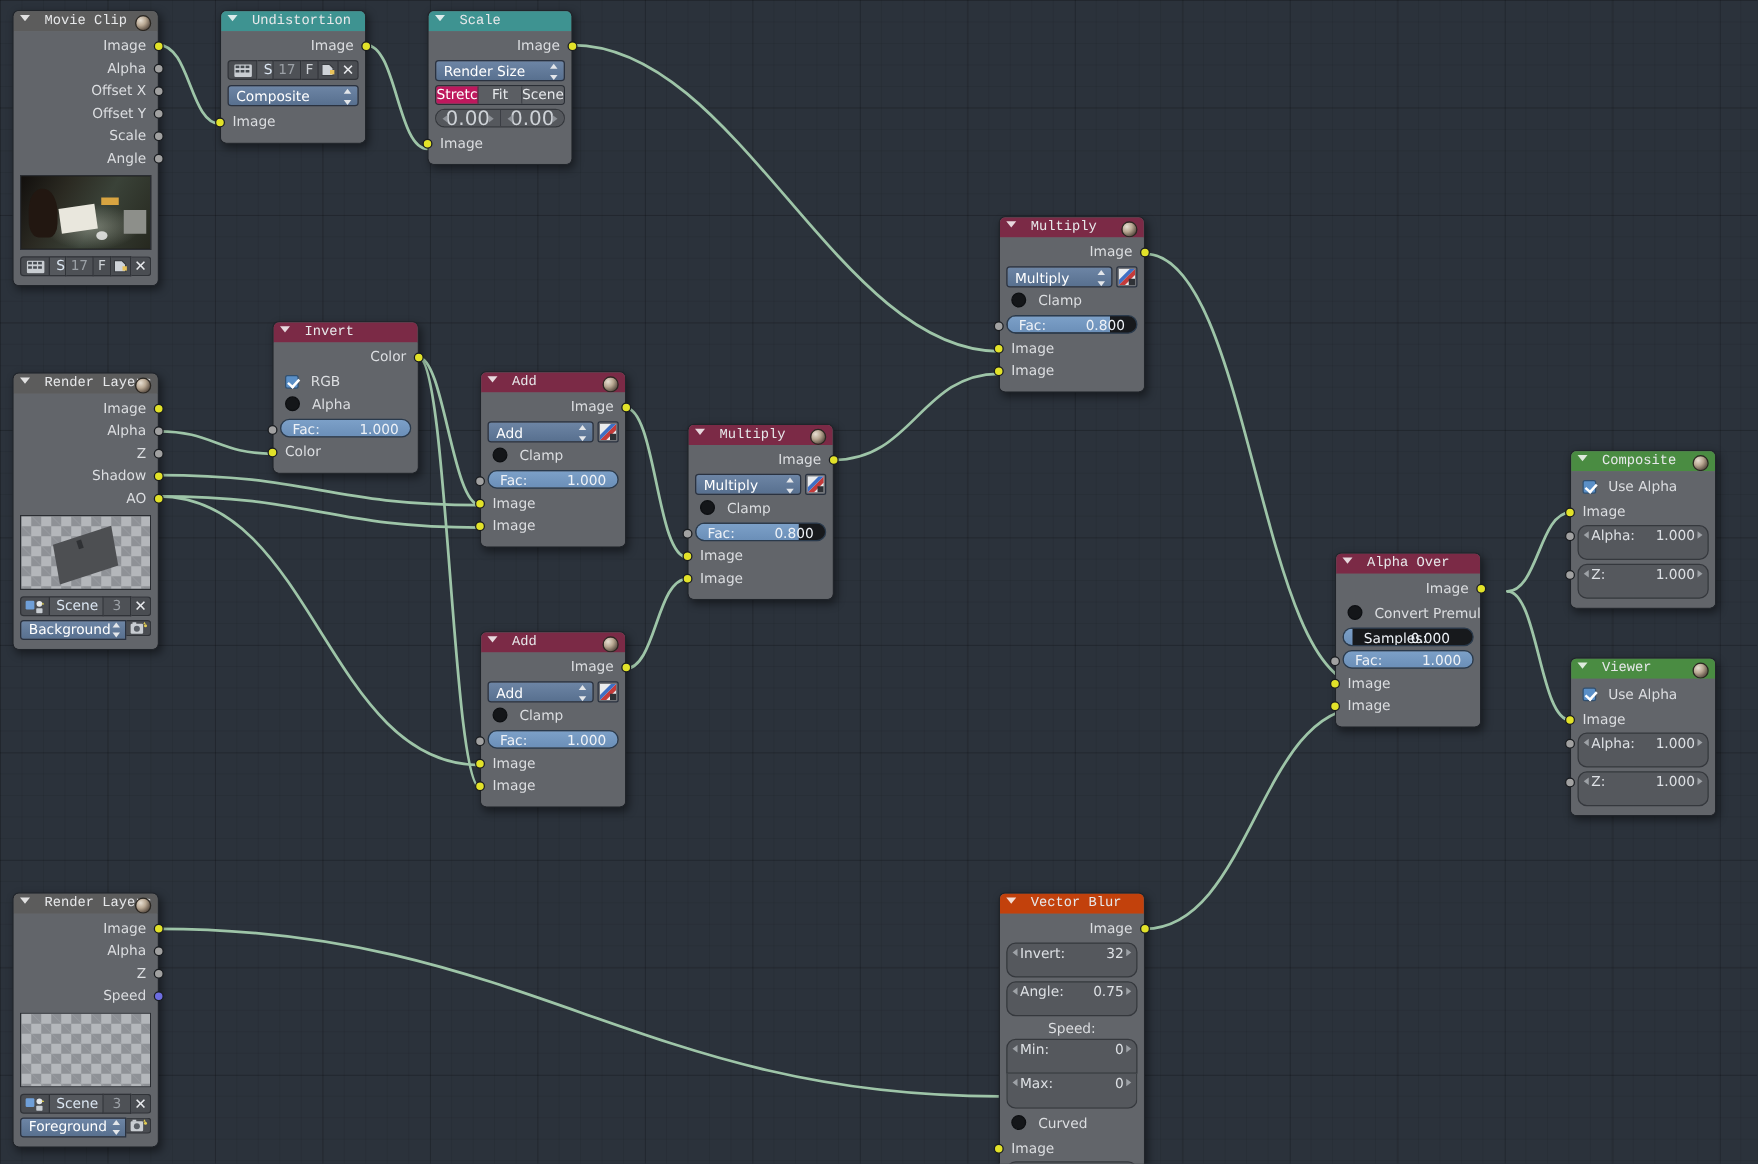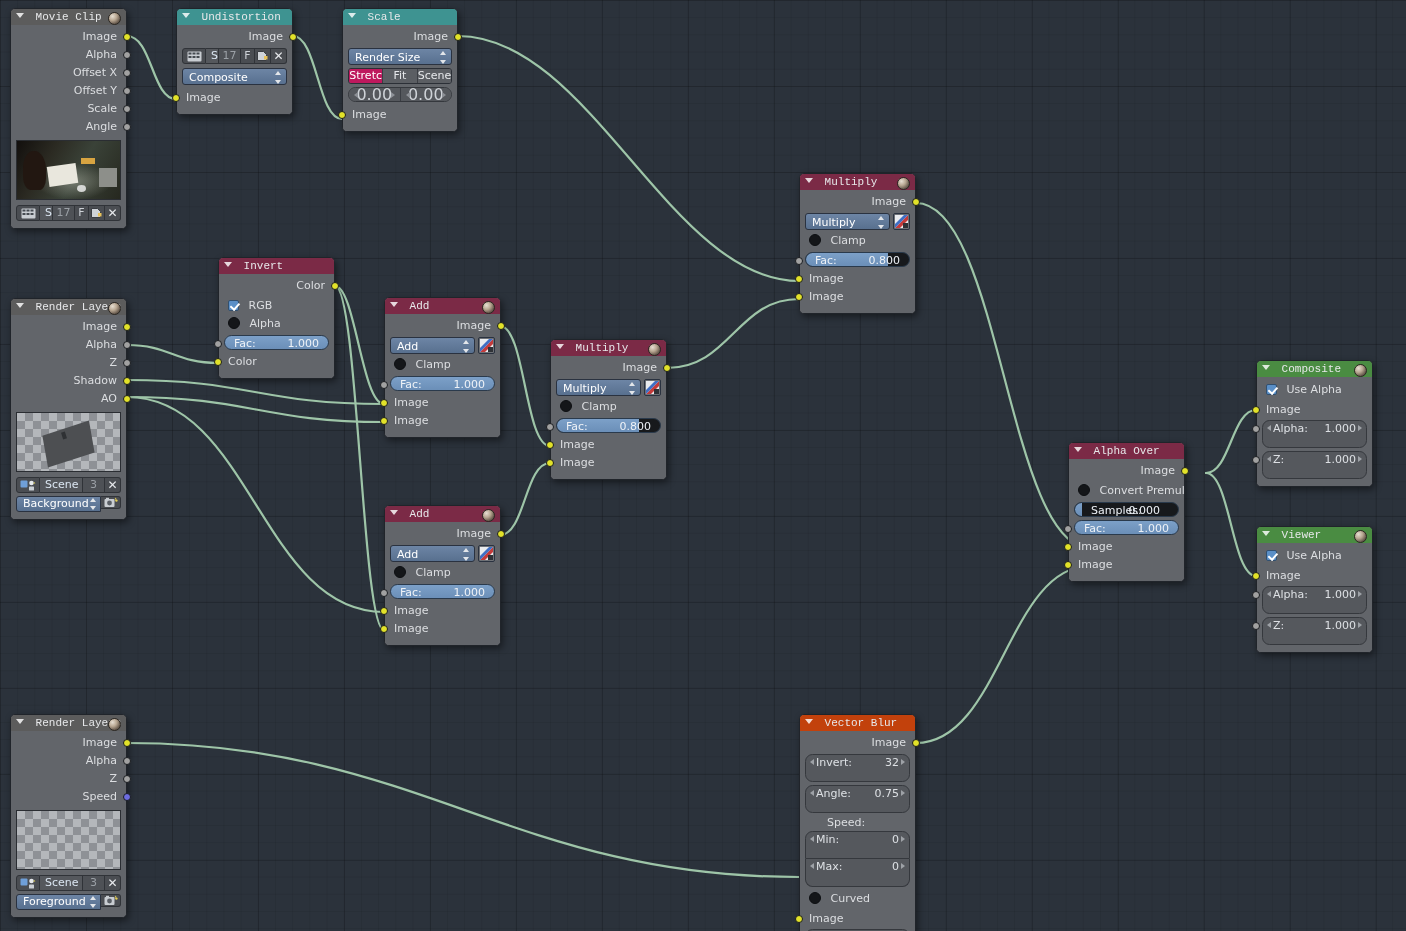--- a/index.html
+++ b/index.html
@@ -209,21 +209,21 @@
   
   .preview{border:1px solid #2a2d32;box-sizing:border-box;}
   .checker{
     background-image:
       linear-gradient(45deg,#8e9196 25%,transparent 25%,transparent 75%,#8e9196 75%),
       linear-gradient(45deg,#8e9196 25%,transparent 25%,transparent 75%,#8e9196 75%);
     background-size:16px 16px;
     background-position:0 0,8px 8px;
     background-color:#b4b7bb;
   }
-  .sectionlbl{padding:0 27px;height:16px;line-height:16px;font-size:11px;color:#dcdee1;}
+  .sectionlbl{padding:0 27px;height:16px;line-height:16px;font-size:11px;color:#dcdee1;text-align:center;}
 </style>
 </head>
 <body>
 
 <div id="canvas">
 
   <svg id="links" viewBox="0 0 1406 931">
     <g fill="none" stroke="#9ec5a8" stroke-width="2.2" stroke-linecap="round">
 
       <path d="M127,36 C152,36 152,99 176,99"></path>

